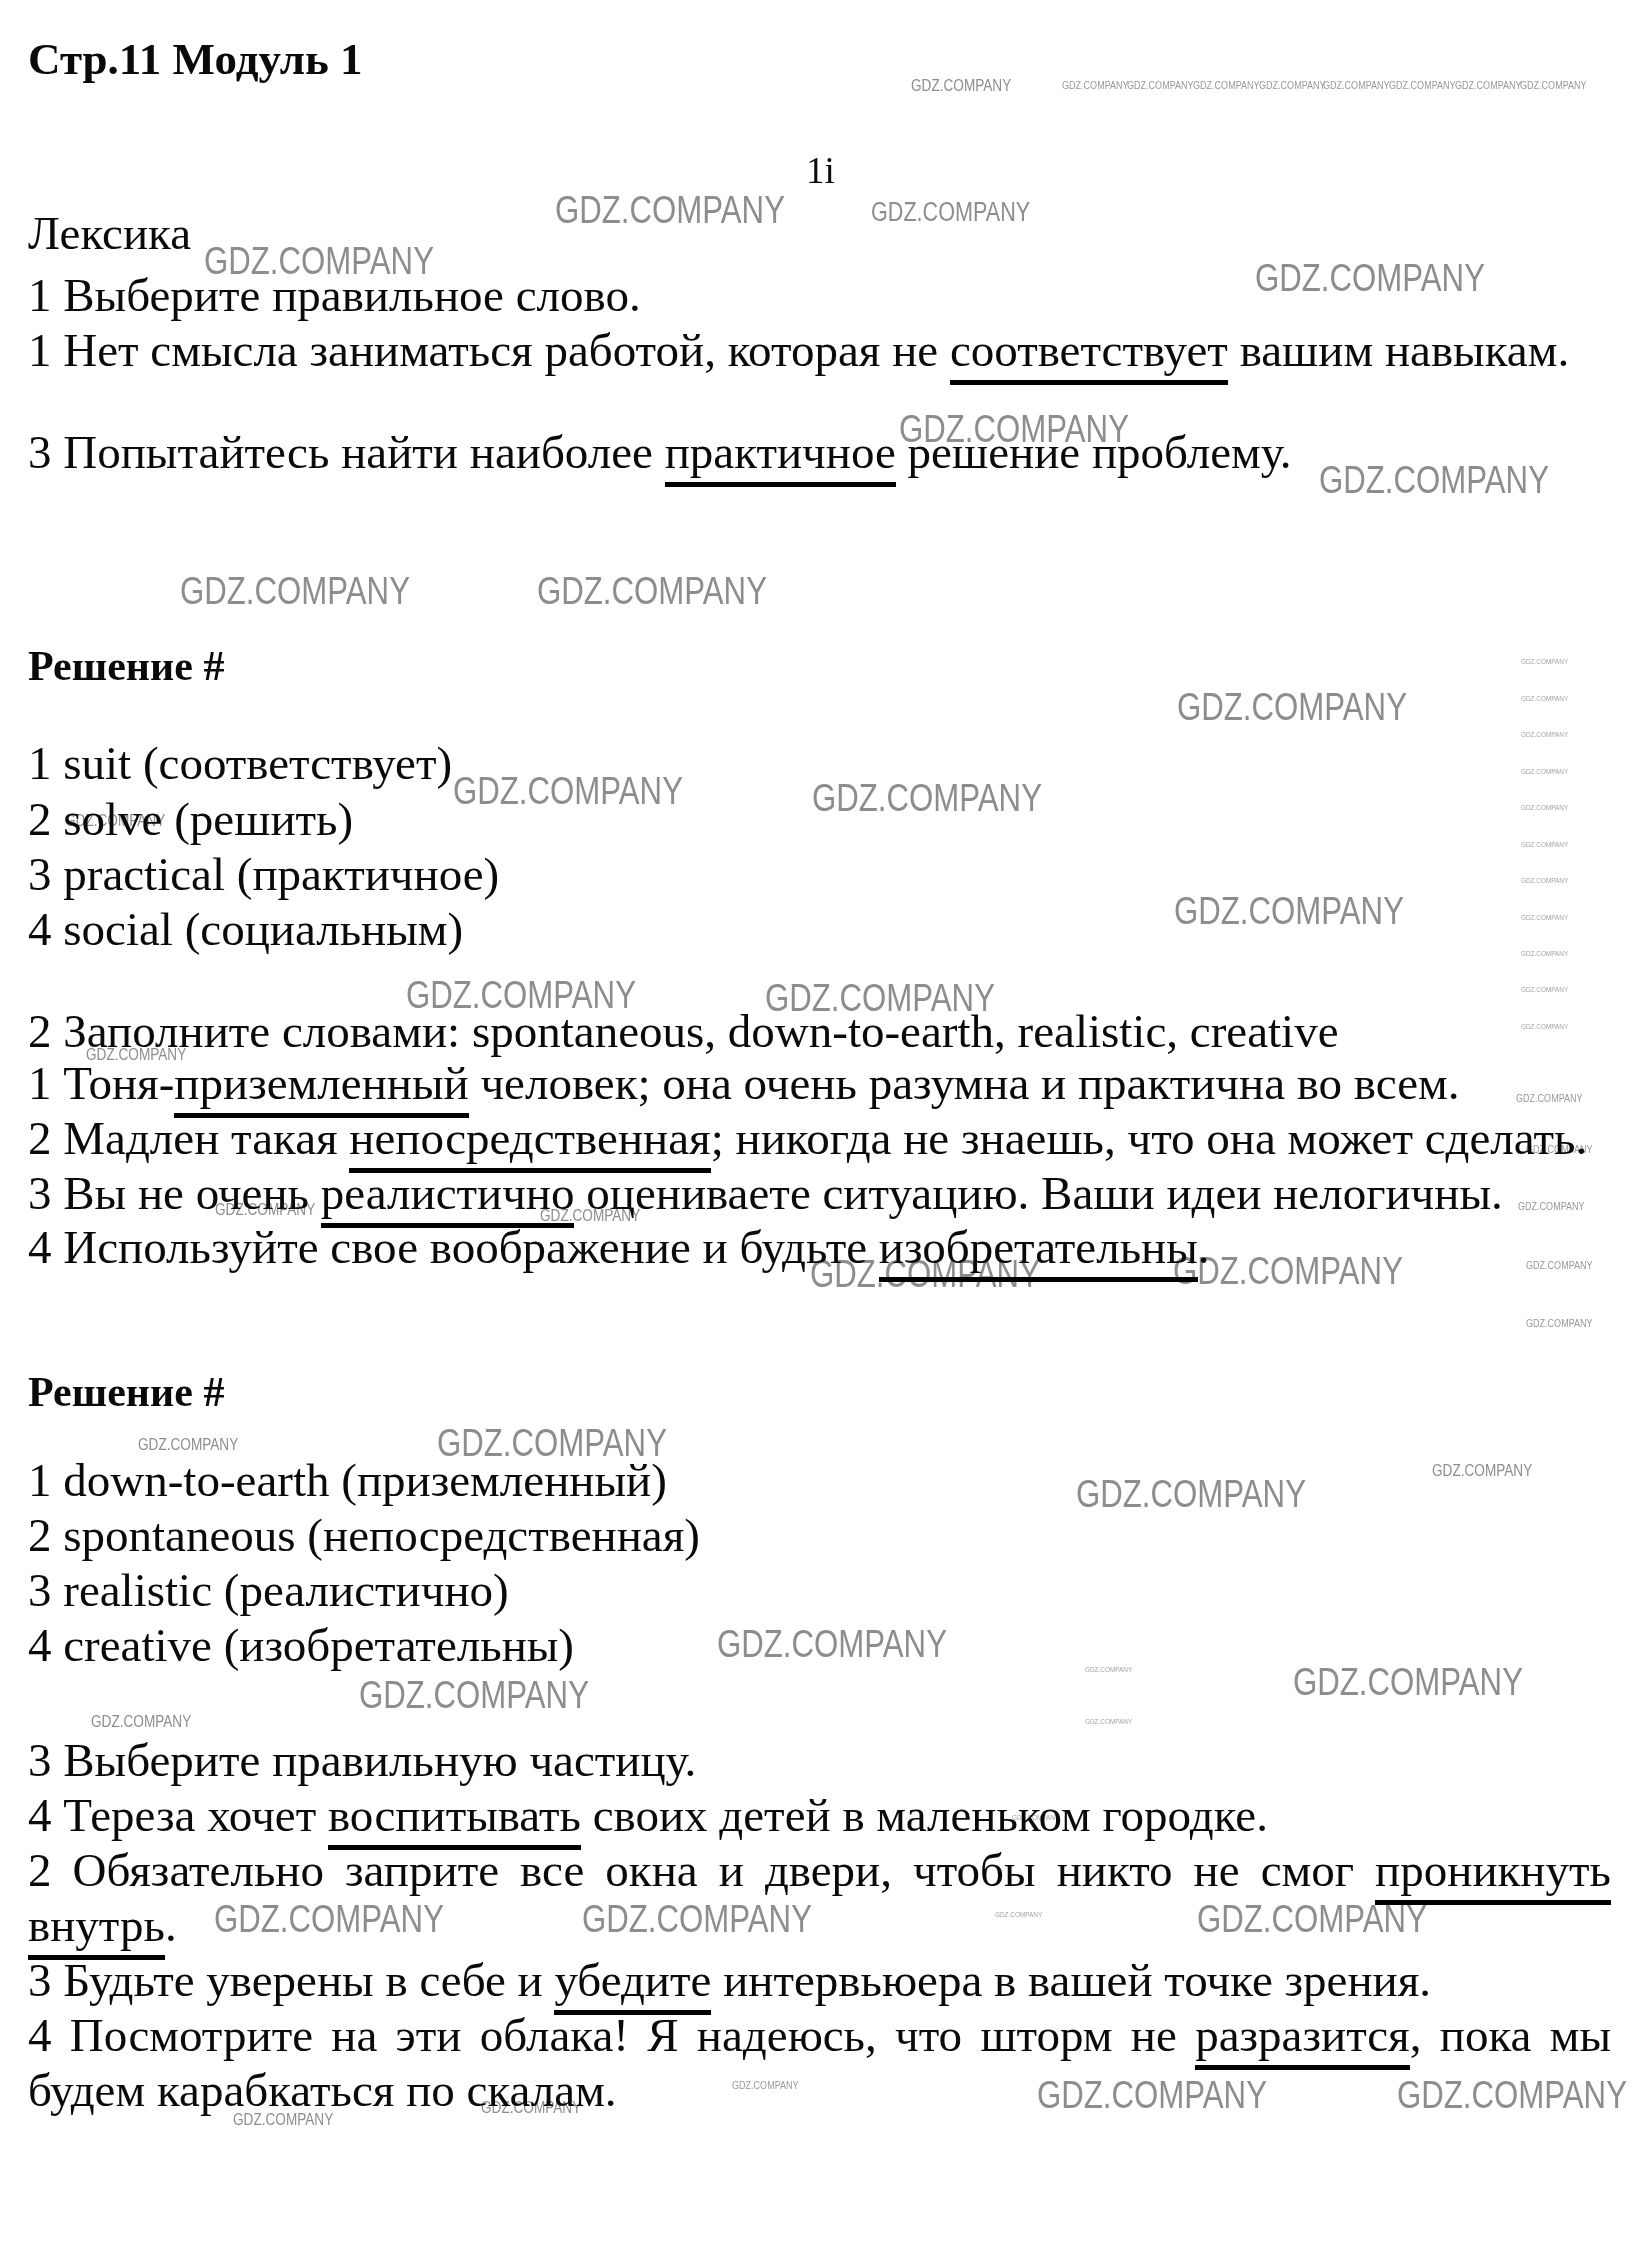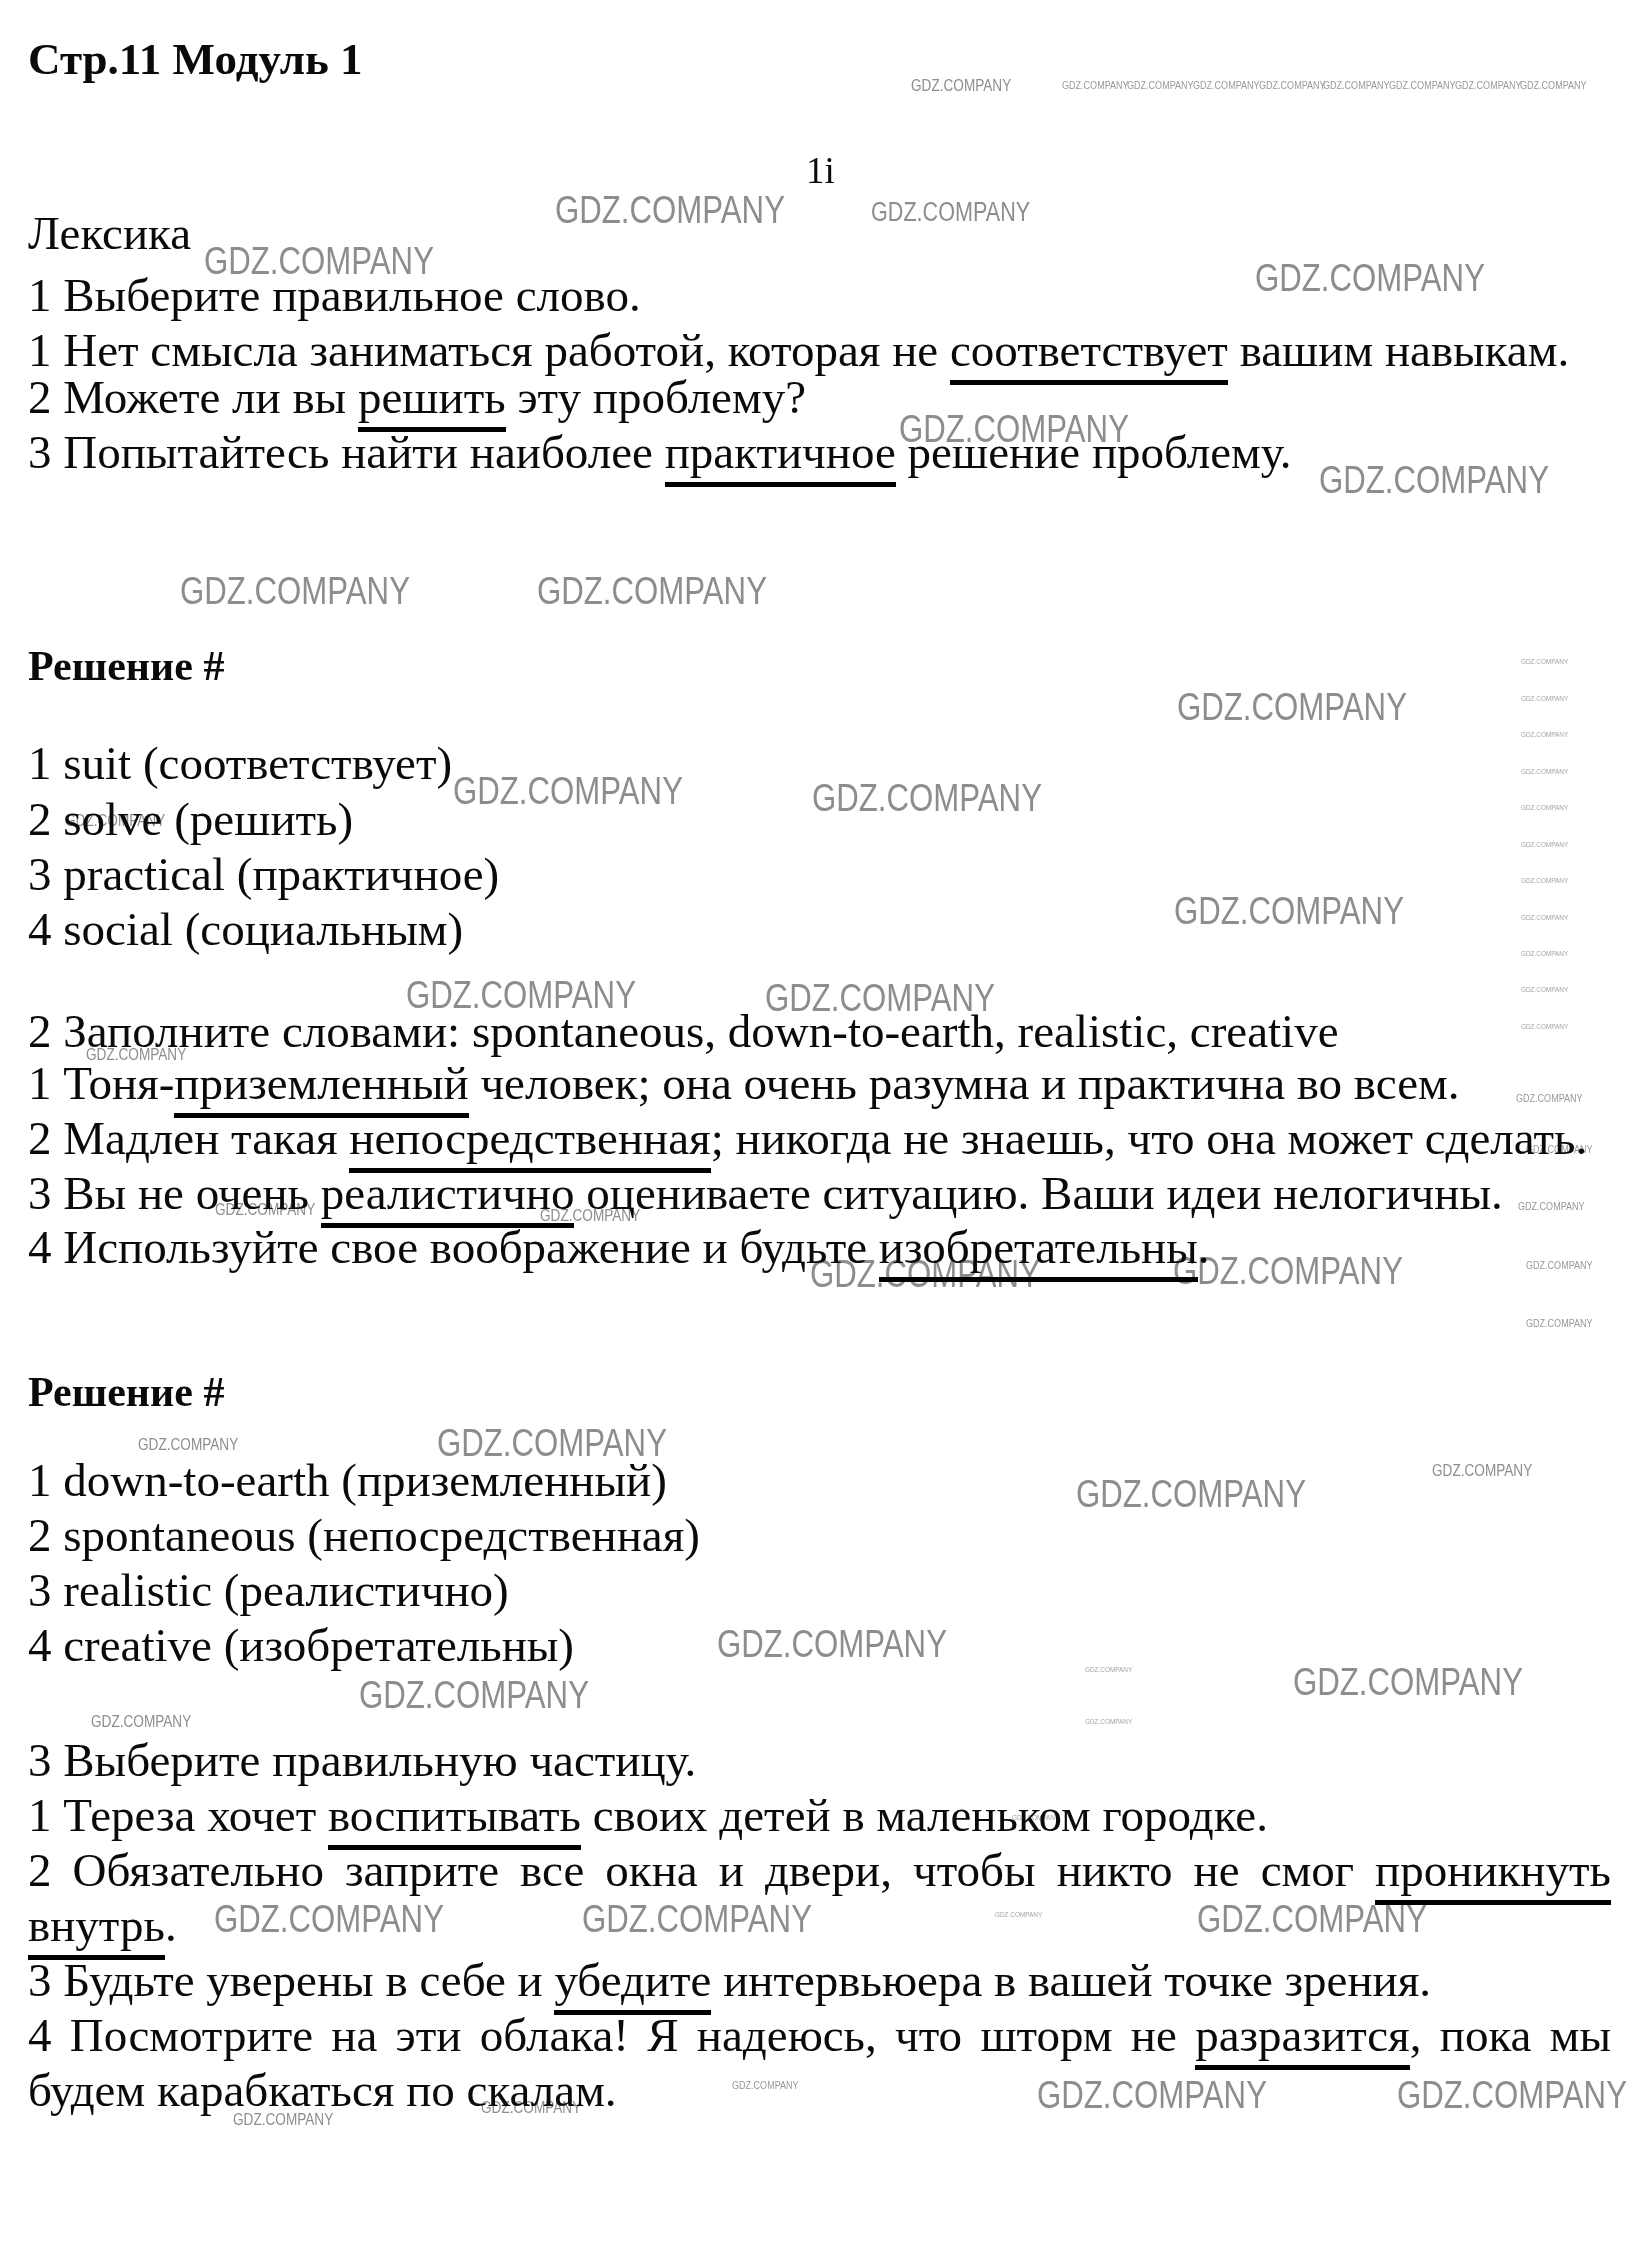--- a/index.html
+++ b/index.html
@@ -87,38 +87,37 @@
     <span class="wm s" style="left: 233px; top: 2111px;">GDZ.COMPANY</span>
     <span class="wm s" style="left: 481px; top: 2099px;">GDZ.COMPANY</span>
     <span class="wm c" style="left: 732px; top: 2080px;">GDZ.COMPANY</span>
     <span class="wm a" style="left: 1037px; top: 2075px;">GDZ.COMPANY</span>
     <span class="wm a" style="left: 1397px; top: 2075px;">GDZ.COMPANY</span>
     <div class="line title" style="top: 36px; left: 28px;"><span>Стр.11 Модуль 1</span></div>
     <div class="line marker" style="top: 152px; left: 806px;"><span>1i</span></div>
     <div class="line" style="top: 209px; left: 28px;"><span>Лексика</span></div>
     <div class="line" style="top: 271px; left: 28px;"><span>1 Выберите правильное слово.</span></div>
     <div class="line" style="top: 326px; left: 28px;"><span>1 Нет смысла заниматься работой, которая не </span><span class="u">соответствует</span><span> вашим навыкам.</span></div>
-    <div class="line" style="top: 373px; left: 28px;"><span>2 Можете ли вы </span><span class="u">решить</span><span> эту проблему?</span></div>
     <div class="line" style="top: 428px; left: 28px;"><span>3 Попытайтесь найти наиболее </span><span class="u">практичное</span><span> решение проблему.</span></div>
     <div class="line heading" style="top: 644px; left: 28px;"><span>Решение #</span></div>
     <div class="line" style="top: 739px; left: 28px;"><span>1 suit (соответствует)</span></div>
     <div class="line" style="top: 795px; left: 28px;"><span>2 solve (решить)</span></div>
     <div class="line" style="top: 850px; left: 28px;"><span>3 practical (практичное)</span></div>
     <div class="line" style="top: 905px; left: 28px;"><span>4 social (социальным)</span></div>
     <div class="line" style="top: 1007px; left: 28px;"><span>2 Заполните словами: spontaneous, down-to-earth, realistic, creative</span></div>
     <div class="line" style="top: 1059px; left: 28px;"><span>1 Тоня-</span><span class="u">приземленный</span><span> человек; она очень разумна и практична во всем.</span></div>
     <div class="line" style="top: 1114px; left: 28px;"><span>2 Мадлен такая </span><span class="u">непосредственная</span><span>; никогда не знаешь, что она может сделать.</span></div>
     <div class="line" style="top: 1169px; left: 28px;"><span>3 Вы не очень </span><span class="u">реалистично</span><span> оцениваете ситуацию. Ваши идеи нелогичны.</span></div>
     <div class="line" style="top: 1223px; left: 28px;"><span>4 Используйте свое воображение и будьте </span><span class="u">изобретательны</span><span>.</span></div>
     <div class="line heading" style="top: 1370px; left: 28px;"><span>Решение #</span></div>
     <div class="line" style="top: 1456px; left: 28px;"><span>1 down-to-earth (приземленный)</span></div>
     <div class="line" style="top: 1511px; left: 28px;"><span>2 spontaneous (непосредственная)</span></div>
     <div class="line" style="top: 1566px; left: 28px;"><span>3 realistic (реалистично)</span></div>
     <div class="line" style="top: 1621px; left: 28px;"><span>4 creative (изобретательны)</span></div>
     <div class="line" style="top: 1736px; left: 28px;"><span>3 Выберите правильную частицу.</span></div>
-    <div class="line" style="top: 1791px; left: 28px;"><span>1 Тереза хочет </span><span class="u">воспитывать</span><span> своих детей в маленьком городке.</span></div>
+    <div class="line" style="top: 1791px; left: 28px;"><span>4 Тереза хочет </span><span class="u">воспитывать</span><span> своих детей в маленьком городке.</span></div>
     <div class="line justify" style="top: 1846px; left: 28px;"><span>2 Обязательно заприте все окна и двери, чтобы никто не смог </span><span class="u">проникнуть</span></div>
     <div class="line" style="top: 1901px; left: 28px;"><span class="u">внутрь</span><span>.</span></div>
     <div class="line" style="top: 1956px; left: 28px;"><span>3 Будьте уверены в себе и </span><span class="u">убедите</span><span> интервьюера в вашей точке зрения.</span></div>
     <div class="line justify" style="top: 2011px; left: 28px;"><span>4 Посмотрите на эти облака! Я надеюсь, что шторм не </span><span class="u">разразится</span><span>, пока мы</span></div>
     <div class="line" style="top: 2066px; left: 28px;"><span>будем карабкаться по скалам.</span></div>
   </div>
 
 
 </body></html>

